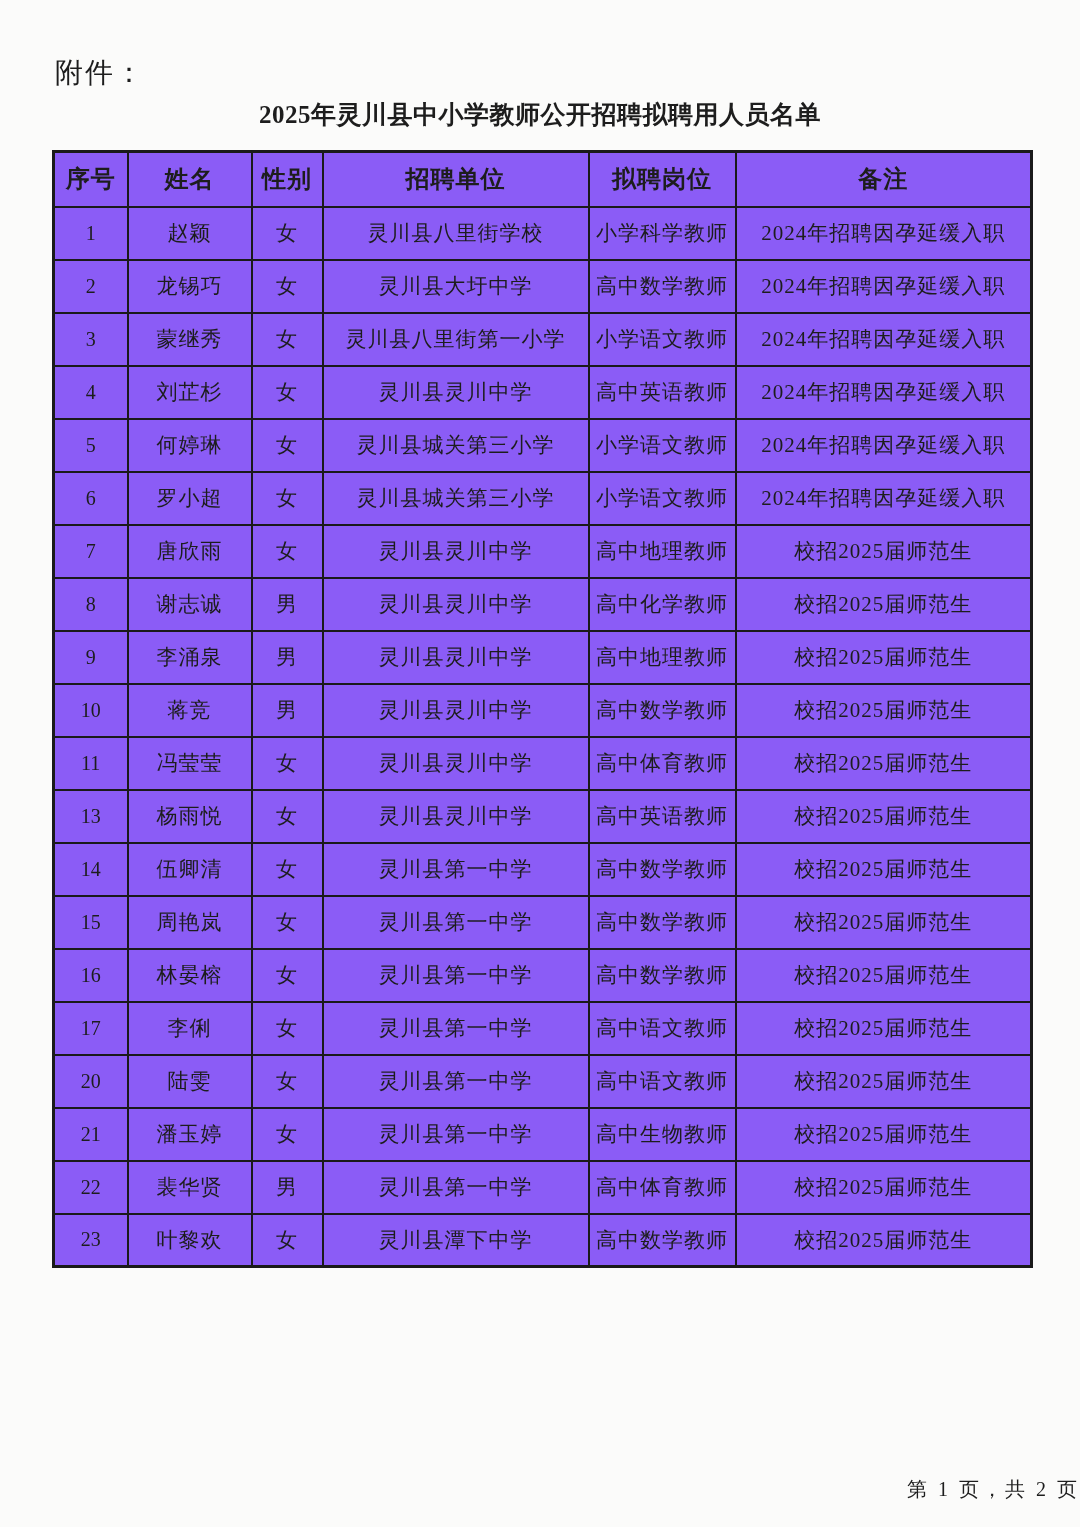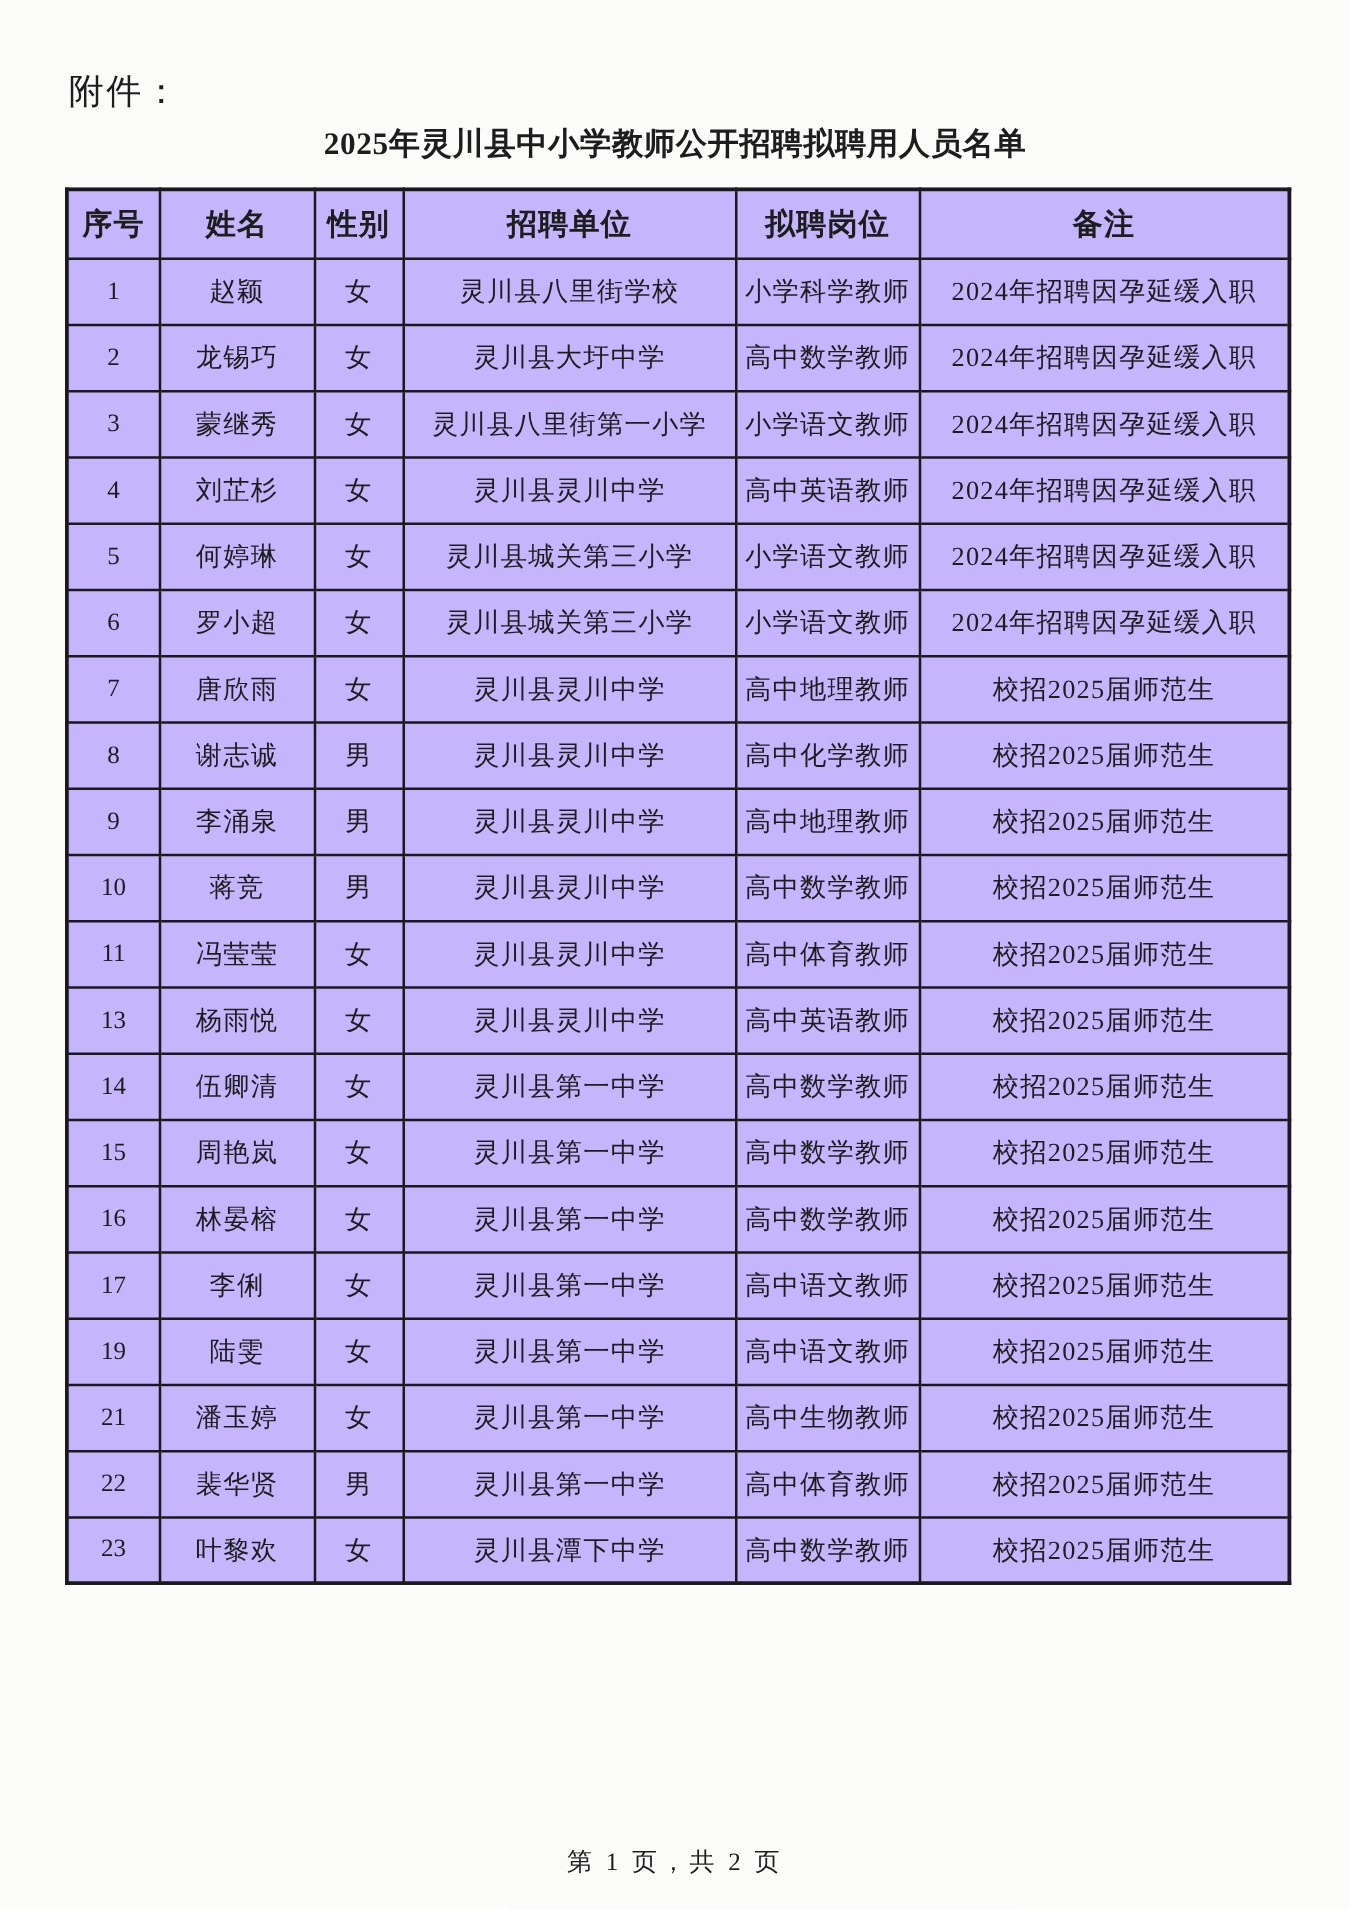--- a/index.html
+++ b/index.html
@@ -31,21 +31,21 @@
   .table-wrap {
     position: absolute;
     left: 52px;
     top: 150px;
   }
   table {
     border-collapse: collapse;
     table-layout: fixed;
     width: 980px;
     border: 3px solid #1a1a1a;
-    background: #c4b5fd;
+    background: #8b5cf6;
   }
   th, td {
     border: 2px solid #1a1a1a;
     text-align: center;
     vertical-align: middle;
     overflow: hidden;
     white-space: nowrap;
   }
   th {
     height: 55px;
@@ -60,21 +60,21 @@
   }
   td:first-child {
     font-size: 20px;
     letter-spacing: 0;
   }
   .page-footer {
     position: absolute;
     left: 0;
     top: 1476px;
     width: 1080px;
-    text-align: center;
+    text-align: right;
     font-size: 20px;
     letter-spacing: 3px;
   }
 </style>
 </head>
 <body>
 
 <div class="attachment-label">附件：</div>
 
 <div class="doc-title">2025年灵川县中小学教师公开招聘拟聘用人员名单</div>
@@ -222,21 +222,21 @@
         </tr>
         <tr>
           <td>17</td>
           <td>李俐</td>
           <td>女</td>
           <td>灵川县第一中学</td>
           <td>高中语文教师</td>
           <td>校招2025届师范生</td>
         </tr>
         <tr>
-          <td>19</td>
+          <td>20</td>
           <td>陆雯</td>
           <td>女</td>
           <td>灵川县第一中学</td>
           <td>高中语文教师</td>
           <td>校招2025届师范生</td>
         </tr>
         <tr>
           <td>21</td>
           <td>潘玉婷</td>
           <td>女</td>

